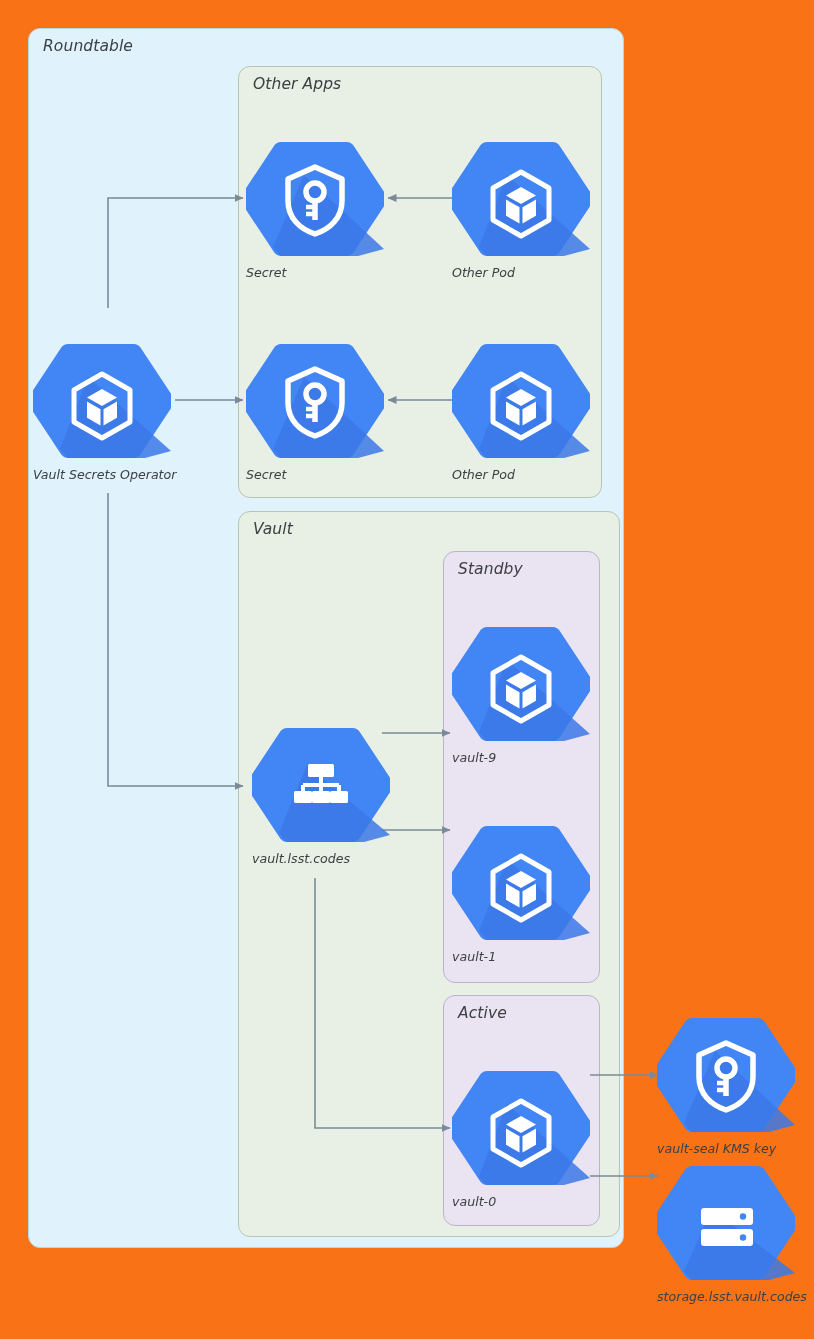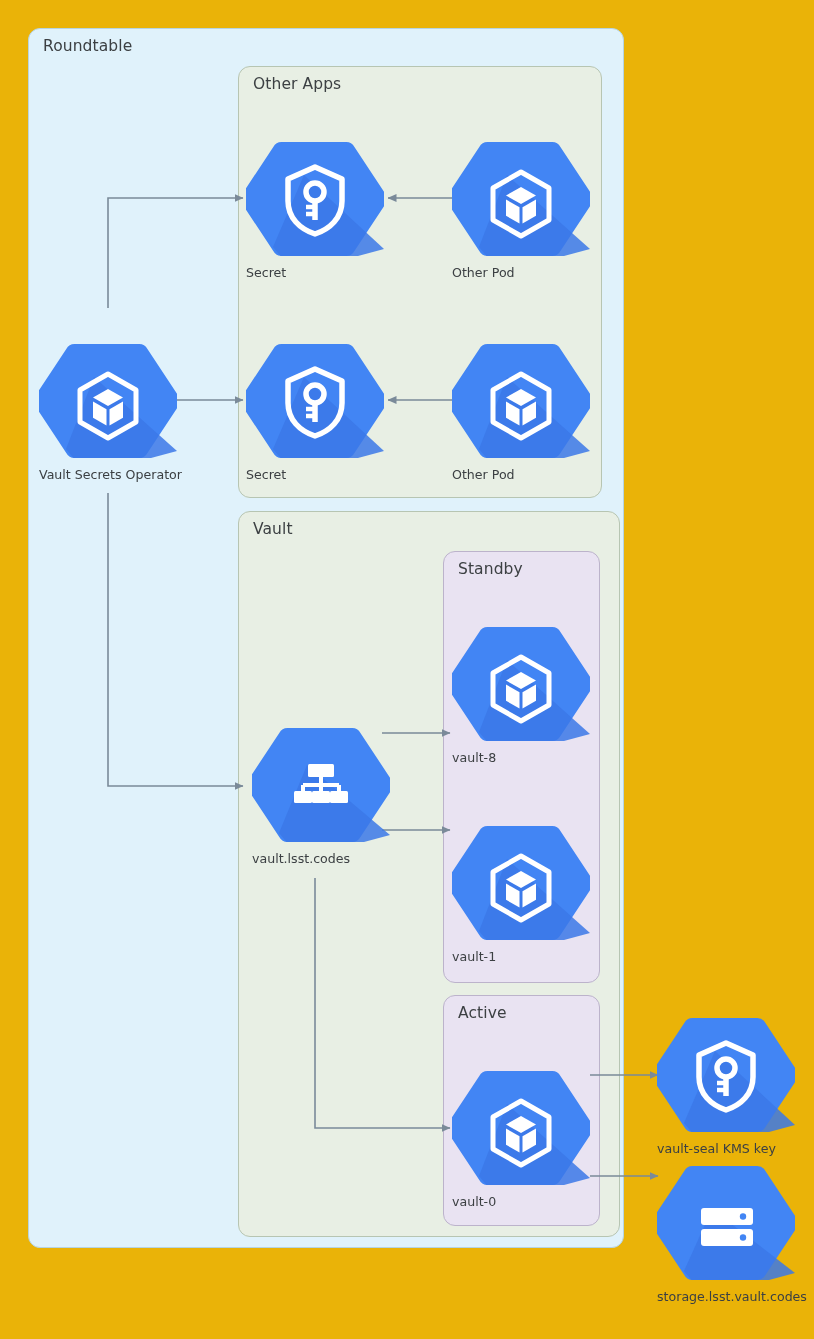--- a/index.html
+++ b/index.html
@@ -8,21 +8,22 @@
     width: 814px;
     height: 1339px;
     background: #ffffff;
     font-family: "DejaVu Sans", "Liberation Sans", sans-serif;
     overflow: hidden;
   }
   #diagram-root {
     position: relative;
     width: 814px;
     height: 1339px;
-    background: #eab308;
+    background: #f97316;
+    font-style: italic;
   }
 
   
   .cluster {
     position: absolute;
     border-radius: 12px;
     border: 1px solid #b9c8d0;
   }
   .cluster-title {
     position: absolute;
@@ -115,21 +116,21 @@
       <path d="M382,830 L450,830" marker-end="url(#arrowhead)"></path>
 
       <path d="M315,878 L315,1128 L450,1128" marker-end="url(#arrowhead)"></path>
 
       <path d="M590,1075 L658,1075" marker-end="url(#arrowhead)"></path>
 
       <path d="M590,1176 L658,1176" marker-end="url(#arrowhead)"></path>
     </g>
   </svg>
 
-  <div class="node" style="left:39px; top:341px;">
+  <div class="node" style="left:33px; top:341px;">
     <div class="hex-wrap">
       <svg viewBox="0 0 138 120" xmlns="http://www.w3.org/2000/svg">
         <path d="M34.5 3 h69 a10 10 0 0 1 8.66 5 l34.5 49 a10 10 0 0 1 0 6 l-34.5 49 a10 10 0 0 1 -8.66 5 h-69 a10 10 0 0 1 -8.66 -5 l-34.5 -49 a10 10 0 0 1 0 -6 l34.5 -49 a10 10 0 0 1 8.66 -5 z" transform="translate(3,0) scale(0.94,1)" fill="#4285f4"></path>
         <path d="M55 36 L138 110 L112 117 H34.5 L27 108 Z" fill="#3b78e7" opacity="0.85"></path>
         <g fill="none" stroke="#ffffff" stroke-width="5" stroke-linejoin="round" stroke-linecap="round">
           <path d="M69 33 L97 49 L97 81 L69 97 L41 81 L41 49 Z"></path>
         </g>
         <g fill="#ffffff">
           <path d="M69 48 L84 56.5 L69 65 L54 56.5 Z"></path>
           <path d="M54 60.5 L67.5 68.2 L67.5 84.5 L54 76.8 Z"></path>
@@ -237,21 +238,21 @@
         <g fill="none" stroke="#ffffff" stroke-width="5" stroke-linejoin="round" stroke-linecap="round">
           <path d="M69 33 L97 49 L97 81 L69 97 L41 81 L41 49 Z"></path>
         </g>
         <g fill="#ffffff">
           <path d="M69 48 L84 56.5 L69 65 L54 56.5 Z"></path>
           <path d="M54 60.5 L67.5 68.2 L67.5 84.5 L54 76.8 Z"></path>
           <path d="M84 60.5 L84 76.8 L70.5 84.5 L70.5 68.2 Z"></path>
         </g>
       </svg>
     </div>
-    <span class="node-label">vault-8</span>
+    <span class="node-label">vault-9</span>
   </div>
 
   <div class="node" style="left:452px; top:823px;">
     <div class="hex-wrap">
       <svg viewBox="0 0 138 120" xmlns="http://www.w3.org/2000/svg">
         <path d="M34.5 3 h69 a10 10 0 0 1 8.66 5 l34.5 49 a10 10 0 0 1 0 6 l-34.5 49 a10 10 0 0 1 -8.66 5 h-69 a10 10 0 0 1 -8.66 -5 l-34.5 -49 a10 10 0 0 1 0 -6 l34.5 -49 a10 10 0 0 1 8.66 -5 z" transform="translate(3,0) scale(0.94,1)" fill="#4285f4"></path>
         <path d="M55 36 L138 110 L112 117 H34.5 L27 108 Z" fill="#3b78e7" opacity="0.85"></path>
         <g fill="none" stroke="#ffffff" stroke-width="5" stroke-linejoin="round" stroke-linecap="round">
           <path d="M69 33 L97 49 L97 81 L69 97 L41 81 L41 49 Z"></path>
         </g>

